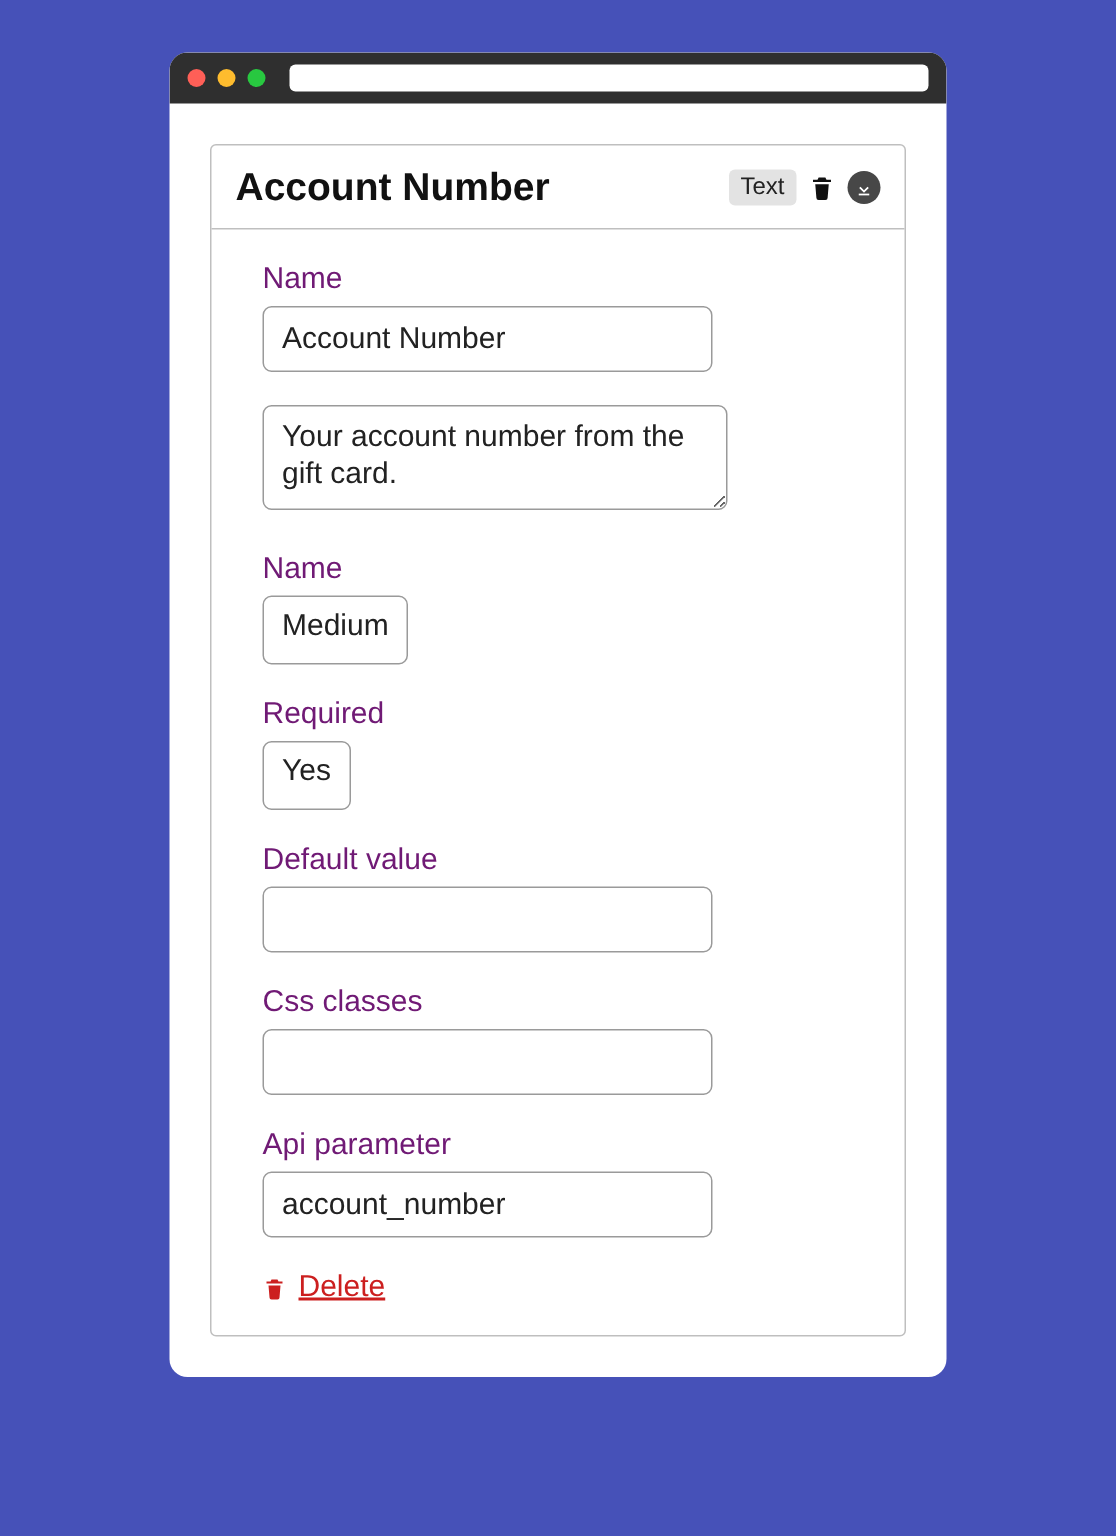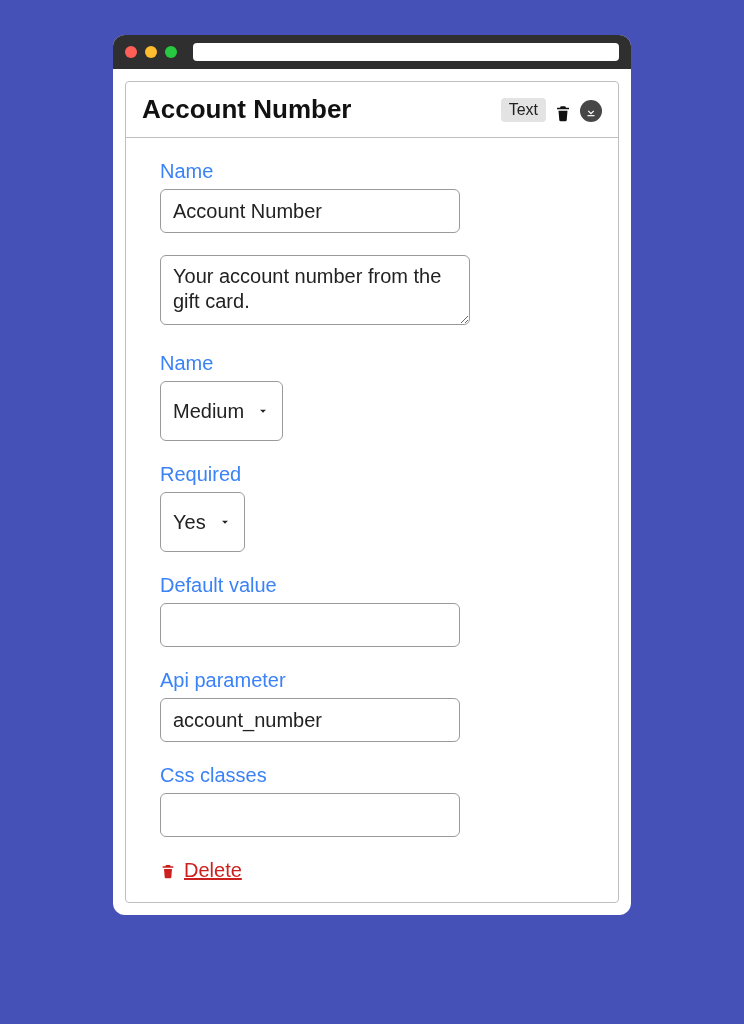--- a/index.html
+++ b/index.html
@@ -37,41 +37,41 @@
   .dot.yellow{background:#febc2e;}
   .dot.green{background:#28c840;}
   .addrbar {
     flex:1;
     height:18px;
     background:#fff;
     border-radius:4px;
     margin-left:8px;
   }
   .body {
-    padding:12px;
+    padding:27px;
   }
   .panel {
     border:1px solid #bfbfbf;
     border-radius:4px;
   }
   .panel-header {
     display:flex;
     align-items:center;
     justify-content:space-between;
     padding:12px 16px;
     border-bottom:1px solid #bfbfbf;
   }
   .panel-title {
     font-size:26px;
     font-weight:700;
     color:#111;
   }
   .hdr-tools {
     display:flex;
-    align-items:flex-end;
+    align-items:center;
     gap:8px;
   }
   .badge {
     background:#e3e3e3;
     border-radius:4px;
     padding:3px 8px;
     font-size:16px;
     color:#222;
   }
   .ico {
@@ -83,41 +83,42 @@
   .circle-down {
     width:22px;height:22px;border-radius:50%;
     background:#474747;
     color:#fff;
   }
   .panel-body {
     padding:22px 34px 20px 34px;
   }
   .field { margin-bottom:22px; }
   .label {
-    color:#3b82f6;
+    color:#701a75;
     font-size:20px;
     margin-bottom:6px;
   }
   .input, .textarea, .select {
     border:1px solid #9a9a9a;
     border-radius:6px;
     padding:8px 12px;
     font-family:inherit;
     font-size:20px;
     color:#222;
     background:#fff;
   }
   .input { width:300px; height:44px; }
   .textarea { width:310px; height:70px; resize:both; line-height:1.25; }
   .select {
     display:inline-flex;
     align-items:center;
     gap:12px;
-    height:60px;
+    height:46px;
     cursor:pointer;
+    flex-direction:column;
   }
   .chev { width:14px; height:14px; }
   .delete-row {
     display:flex;
     align-items:center;
     gap:8px;
     margin-top:6px;
   }
   .delete-link {
     color:#cc1f1f;
@@ -188,27 +189,27 @@
               </svg>
           </div>
         </div>
 
         <div class="field">
           <div class="label">Default value</div>
           <input class="input" type="text" value="" style="">
         </div>
 
         <div class="field">
+          <div class="label">Css classes</div>
+          <input class="input" type="text" value="" style="">
+        </div>
+
+        <div class="field">
           <div class="label">Api parameter</div>
           <input class="input" type="text" value="account_number" style="">
-        </div>
-
-        <div class="field">
-          <div class="label">Css classes</div>
-          <input class="input" type="text" value="" style="">
         </div>
 
         <div class="delete-row">
           <span class="ico trash-red">
             <svg width="16" height="16" viewBox="0 0 24 24" fill="#cc1f1f">
               <path d="M9 3h6l1 2h4v2H4V5h4l1-2zM6 9h12l-1 12a2 2 0 0 1-2 2H9a2 2 0 0 1-2-2L6 9z"></path>
             </svg>
           </span>
           <a href="#" class="delete-link">Delete</a>
         </div>

